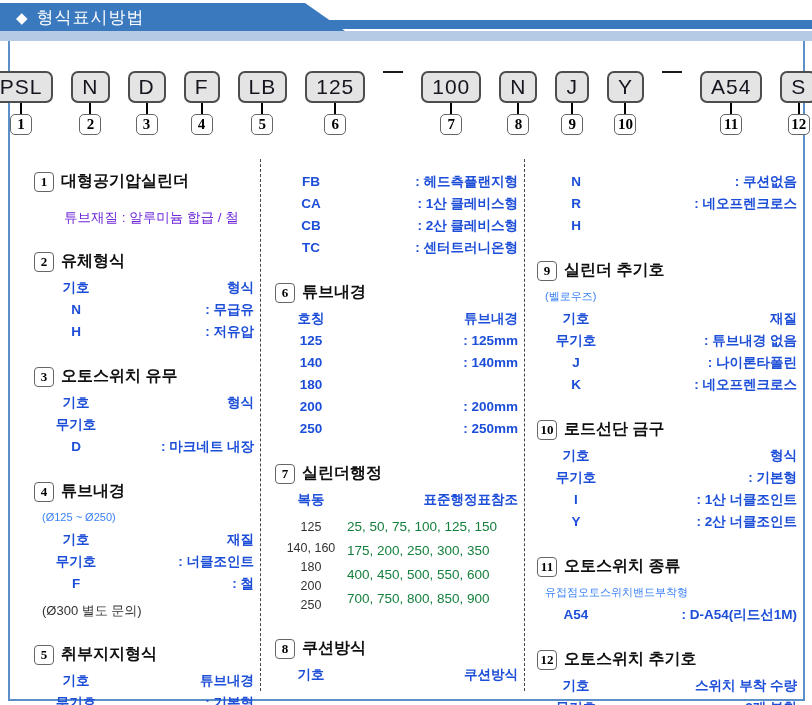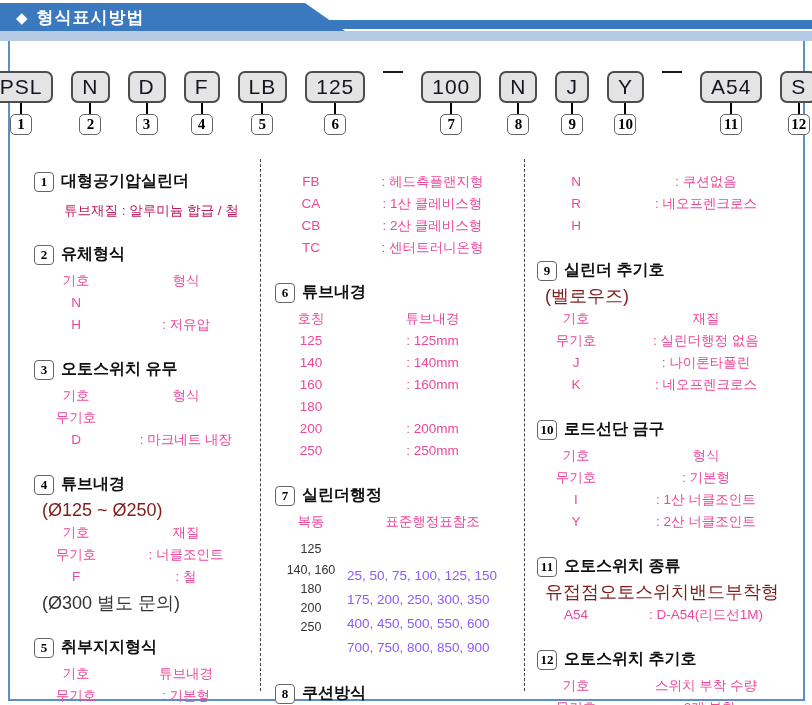--- a/index.html
+++ b/index.html
@@ -5,21 +5,21 @@
   html,body{margin:0;padding:0;background:#ffffff;}
   .page{position:relative;width:812px;height:705px;background:#fff;overflow:hidden;
         font-family:"Liberation Sans","DejaVu Sans",sans-serif;color:#2e2e2e;}
 
   
   .banner-thin{position:absolute;left:0;top:20px;width:812px;height:9px;background:#3b79bf;}
   .banner-trap{position:absolute;left:0;top:3px;width:345px;height:28px;background:#3b79bf;
                clip-path:polygon(0 0,305px 0,345px 28px,0 28px);}
   .banner-inner{position:absolute;left:16px;top:3px;height:28px;display:flex;align-items:center;gap:9px;}
   .diamond{color:#fff;font-size:15px;line-height:1;}
-  .page-title{color:#fff;font-weight:bold;font-size:17px;letter-spacing:1px;}
+  .page-title{color:#fff;font-weight:normal;font-size:17px;letter-spacing:1px;}
   .light-bar{position:absolute;left:0;top:31px;width:812px;height:10px;background:#b5cae4;}
 
   
   .content{position:absolute;left:8px;right:7px;top:41px;bottom:4px;background:#fff;
            border:2px solid #5b8fc9;border-top:none;box-sizing:border-box;}
 
   
   .code-row{position:absolute;left:0;right:7px;top:30px;display:flex;justify-content:center;
             align-items:flex-start;gap:18px;}
   .seg{display:flex;flex-direction:column;align-items:center;}
@@ -39,31 +39,31 @@
   .lcol1{flex:0 0 250px;padding-left:24px;--codew:84px;}
   .lcol2{flex:0 0 264px;border-left:1.5px dashed #444;padding-left:14px;--codew:72px;}
   .lcol3{flex:1 1 auto;border-left:1.5px dashed #444;padding-left:12px;--codew:78px;}
   .section{margin-top:23px;}
   .lcol > .section:first-child{margin-top:0;}
   .lcol > .cont-rows + .section{margin-top:23px;}
   .sec-title{display:flex;align-items:center;gap:7px;font-weight:bold;font-size:16px;color:#101010;margin:0 0 5px;}
   .sec-num{border:1px solid #666;border-radius:4px;background:#fff;min-width:14px;height:18px;padding:0 2px;
            display:flex;align-items:center;justify-content:center;flex:0 0 auto;
            font-family:"Liberation Serif","DejaVu Serif",serif;font-weight:bold;font-size:13px;color:#000;}
-  .sec-note{margin:8px 0 0 30px;font-size:13.5px;color:#be185d;line-height:21px;}
-  .pre-note{margin:1px 0 1px 8px;font-size:18px;color:#7f1d1d;line-height:21px;}
-  .post-note{margin:5px 0 0 8px;font-size:18px;color:#333;line-height:21px;}
-  .lrow{display:grid;grid-template-columns:var(--codew,78px) 1fr;line-height:22px;font-size:13.5px;color:#ec4899;}
+  .sec-note{margin:15px 0 0 30px;font-size:13.5px;color:#6d28d9;line-height:21px;}
+  .pre-note{margin:1px 0 1px 8px;font-size:11px;color:#3b82f6;line-height:21px;}
+  .post-note{margin:5px 0 0 8px;font-size:13px;color:#333;line-height:21px;}
+  .lrow{display:grid;grid-template-columns:var(--codew,78px) 1fr;line-height:22px;font-size:13.5px;color:#1d4ed8;font-weight:bold;}
   .lrow .code{text-align:center;}
-  .lrow .desc{text-align:center;}
+  .lrow .desc{text-align:right;}
   .stroke-grid{display:grid;grid-template-columns:var(--codew,78px) 1fr;margin-top:4px;}
   .stroke-sizes{display:flex;flex-direction:column;align-items:center;font-size:12.5px;color:#333;}
   .stroke-sizes div{line-height:19px;}
   .stroke-sizes div:first-child{line-height:24px;}
-  .stroke-vals{font-size:13.5px;color:#8b5cf6;margin-top:27px;}
+  .stroke-vals{font-size:13.5px;color:#15803d;}
   .stroke-vals div{line-height:24px;white-space:nowrap;}
 </style>
 </head>
 <body>
 
 <div class="page">
   <div class="banner-thin"></div>
   <div class="banner-trap"></div>
   <div class="banner-inner">
     <span class="diamond">◆</span>
@@ -153,20 +153,21 @@
             <div class="sec-title">
               <span class="sec-num">2</span>
               <span>유체형식</span>
             </div>
             <div class="lrow">
               <span class="code">기호</span>
               <span class="desc">형식</span>
             </div>
             <div class="lrow">
               <span class="code">N</span>
+              <span class="desc">: 무급유</span>
             </div>
             <div class="lrow">
               <span class="code">H</span>
               <span class="desc">: 저유압</span>
             </div>
           </div>
           <div class="section">
             <div class="sec-title">
               <span class="sec-num">3</span>
               <span>오토스위치 유무</span>
@@ -250,24 +251,20 @@
               <span class="code">호칭</span>
               <span class="desc">튜브내경</span>
             </div>
             <div class="lrow">
               <span class="code">125</span>
               <span class="desc">: 125mm</span>
             </div>
             <div class="lrow">
               <span class="code">140</span>
               <span class="desc">: 140mm</span>
-            </div>
-            <div class="lrow">
-              <span class="code">160</span>
-              <span class="desc">: 160mm</span>
             </div>
             <div class="lrow">
               <span class="code">180</span>
             </div>
             <div class="lrow">
               <span class="code">200</span>
               <span class="desc">: 200mm</span>
             </div>
             <div class="lrow">
               <span class="code">250</span>
@@ -329,21 +326,21 @@
               <span class="sec-num">9</span>
               <span>실린더 추기호</span>
             </div>
             <div class="pre-note">(벨로우즈)</div>
             <div class="lrow">
               <span class="code">기호</span>
               <span class="desc">재질</span>
             </div>
             <div class="lrow">
               <span class="code">무기호</span>
-              <span class="desc">: 실린더행정 없음</span>
+              <span class="desc">: 튜브내경 없음</span>
             </div>
             <div class="lrow">
               <span class="code">J</span>
               <span class="desc">: 나이론타폴린</span>
             </div>
             <div class="lrow">
               <span class="code">K</span>
               <span class="desc">: 네오프렌크로스</span>
             </div>
           </div>

